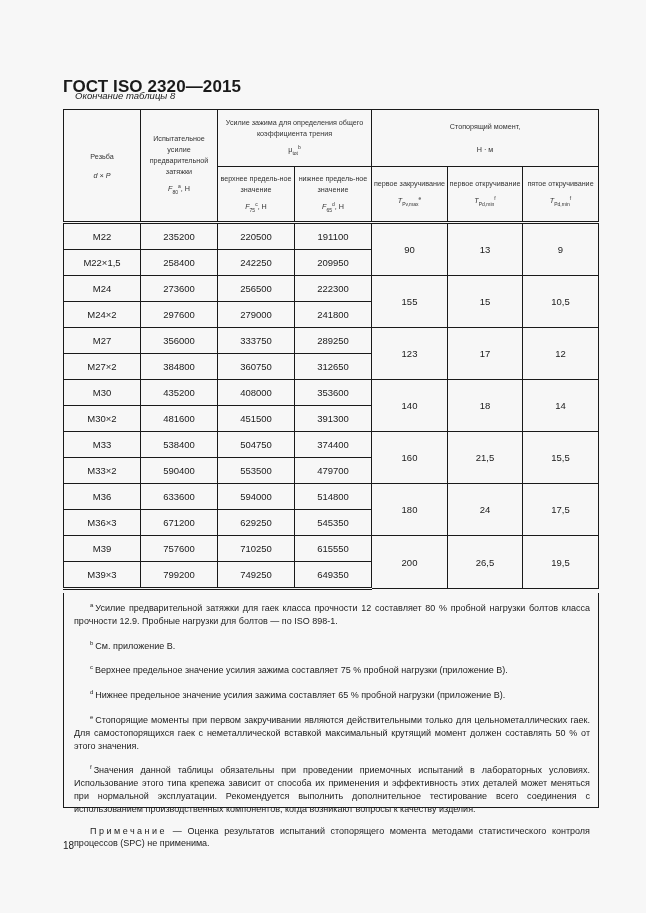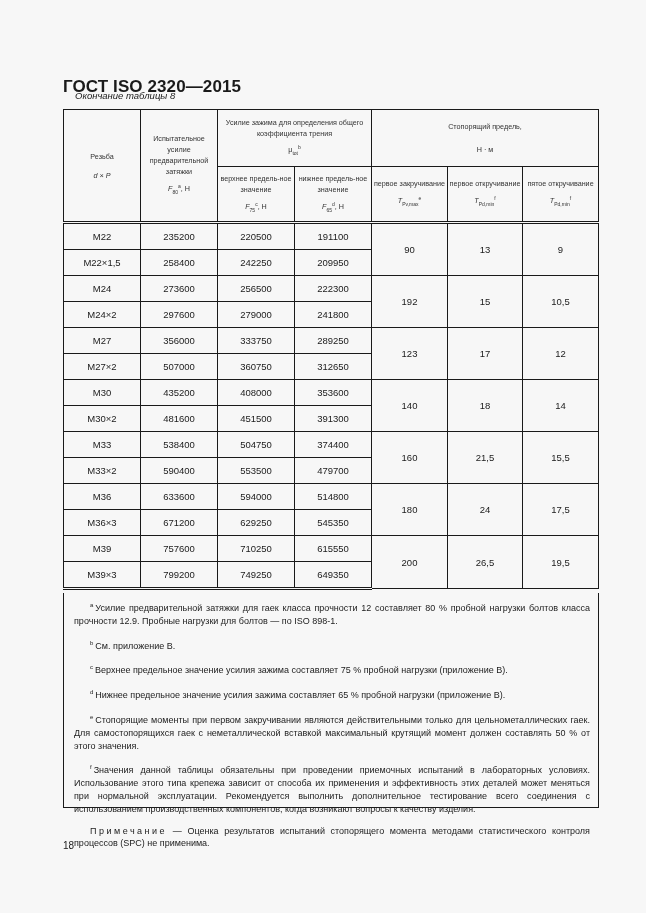--- a/index.html
+++ b/index.html
@@ -46,21 +46,21 @@
     </td>
     <td rowspan="2">
       <div>Испытательное усилие предварительной затяжки</div>
       <div style="margin-top:4px"><span class="it">F</span><sub>80</sub><sup>a</sup><span>, Н</span></div>
     </td>
     <td colspan="2">
       <div style="padding:0 6px">Усилие зажима для определения общего коэффициента трения</div>
       <div style="margin-top:3px"><span>μ</span><sub>tot</sub><sup>b</sup></div>
     </td>
     <td colspan="3">
-      <div>Стопорящий предель,</div>
+      <div>Стопорящий момент,</div>
       <div style="margin-top:12px">Н · м</div>
     </td>
   </tr>
   <tr class="hd" style="height:56px">
     <td>
       <div>верхнее предель-ное значение</div>
       <div style="margin-top:4px"><span class="it">F</span><sub>75</sub><sup>c</sup><span>, Н</span></div>
     </td>
     <td>
       <div>нижнее предель-ное значение</div>
@@ -94,42 +94,42 @@
         <td>M22×1,5</td>
         <td>258400</td>
         <td>242250</td>
         <td>209950</td>
       </tr>
       <tr class="body">
         <td>M24</td>
         <td>273600</td>
         <td>256500</td>
         <td>222300</td>
-        <td rowspan="2">192</td>
+        <td rowspan="2">155</td>
         <td rowspan="2">15</td>
         <td rowspan="2">10,5</td>
       </tr>
       <tr class="body">
         <td>M24×2</td>
         <td>297600</td>
         <td>279000</td>
         <td>241800</td>
       </tr>
       <tr class="body">
         <td>M27</td>
         <td>356000</td>
         <td>333750</td>
         <td>289250</td>
         <td rowspan="2">123</td>
         <td rowspan="2">17</td>
         <td rowspan="2">12</td>
       </tr>
       <tr class="body">
         <td>M27×2</td>
-        <td>507000</td>
+        <td>384800</td>
         <td>360750</td>
         <td>312650</td>
       </tr>
       <tr class="body">
         <td>M30</td>
         <td>435200</td>
         <td>408000</td>
         <td>353600</td>
         <td rowspan="2">140</td>
         <td rowspan="2">18</td>

